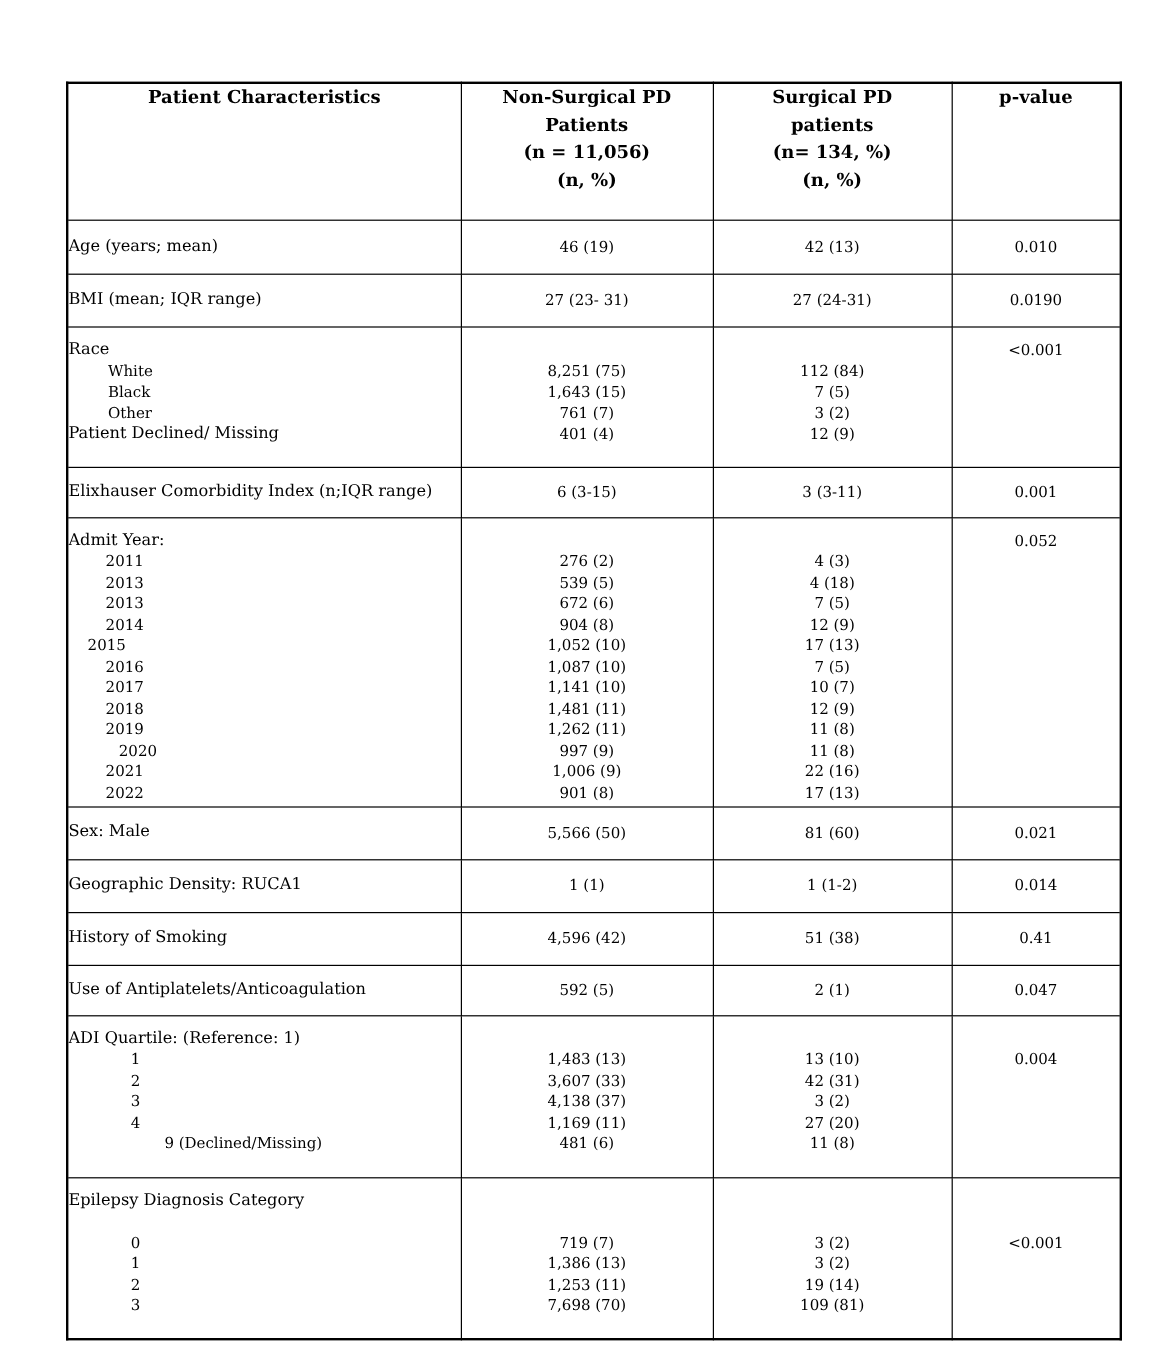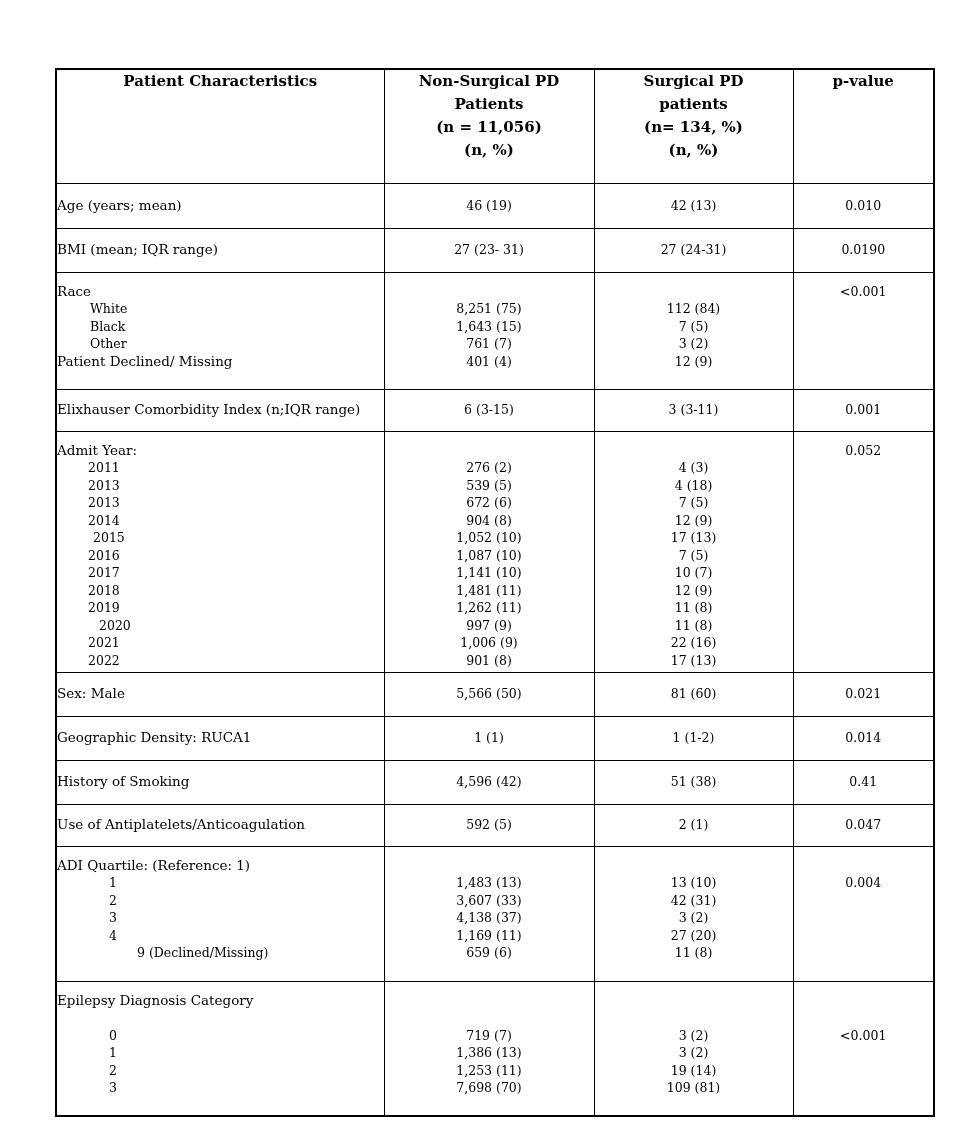--- a/index.html
+++ b/index.html
@@ -165,21 +165,21 @@
             <div class="ln">0.001</div>
           </td>
         </tr>
         <tr class="multi" style="height: 241px;">
           <td class="c1">
             <div class="ln">Admit Year:</div>
             <div class="ln sub" style="padding-left: 31px;">2011</div>
             <div class="ln sub" style="padding-left: 31px;">2013</div>
             <div class="ln sub" style="padding-left: 31px;">2013</div>
             <div class="ln sub" style="padding-left: 31px;">2014</div>
-            <div class="ln sub" style="padding-left: 36px;">2015</div>
+            <div class="ln sub" style="padding-left: 16px;">2015</div>
             <div class="ln sub" style="padding-left: 31px;">2016</div>
             <div class="ln sub" style="padding-left: 31px;">2017</div>
             <div class="ln sub" style="padding-left: 31px;">2018</div>
             <div class="ln sub" style="padding-left: 31px;">2019</div>
             <div class="ln sub" style="padding-left: 42px;">2020</div>
             <div class="ln sub" style="padding-left: 31px;">2021</div>
             <div class="ln sub" style="padding-left: 31px;">2022</div>
           </td>
           <td class="cv">
             <div class="ln">&nbsp;</div>
@@ -279,21 +279,21 @@
             <div class="ln sub" style="padding-left: 52px;">3</div>
             <div class="ln sub" style="padding-left: 52px;">4</div>
             <div class="ln sub" style="padding-left: 80px;">9 (Declined/Missing)</div>
           </td>
           <td class="cv">
             <div class="ln">&nbsp;</div>
             <div class="ln">1,483 (13)</div>
             <div class="ln">3,607 (33)</div>
             <div class="ln">4,138 (37)</div>
             <div class="ln">1,169 (11)</div>
-            <div class="ln">659 (6)</div>
+            <div class="ln">481 (6)</div>
           </td>
           <td class="cv">
             <div class="ln">&nbsp;</div>
             <div class="ln">13 (10)</div>
             <div class="ln">42 (31)</div>
             <div class="ln">3 (2)</div>
             <div class="ln">27 (20)</div>
             <div class="ln">11 (8)</div>
           </td>
           <td class="cv">

